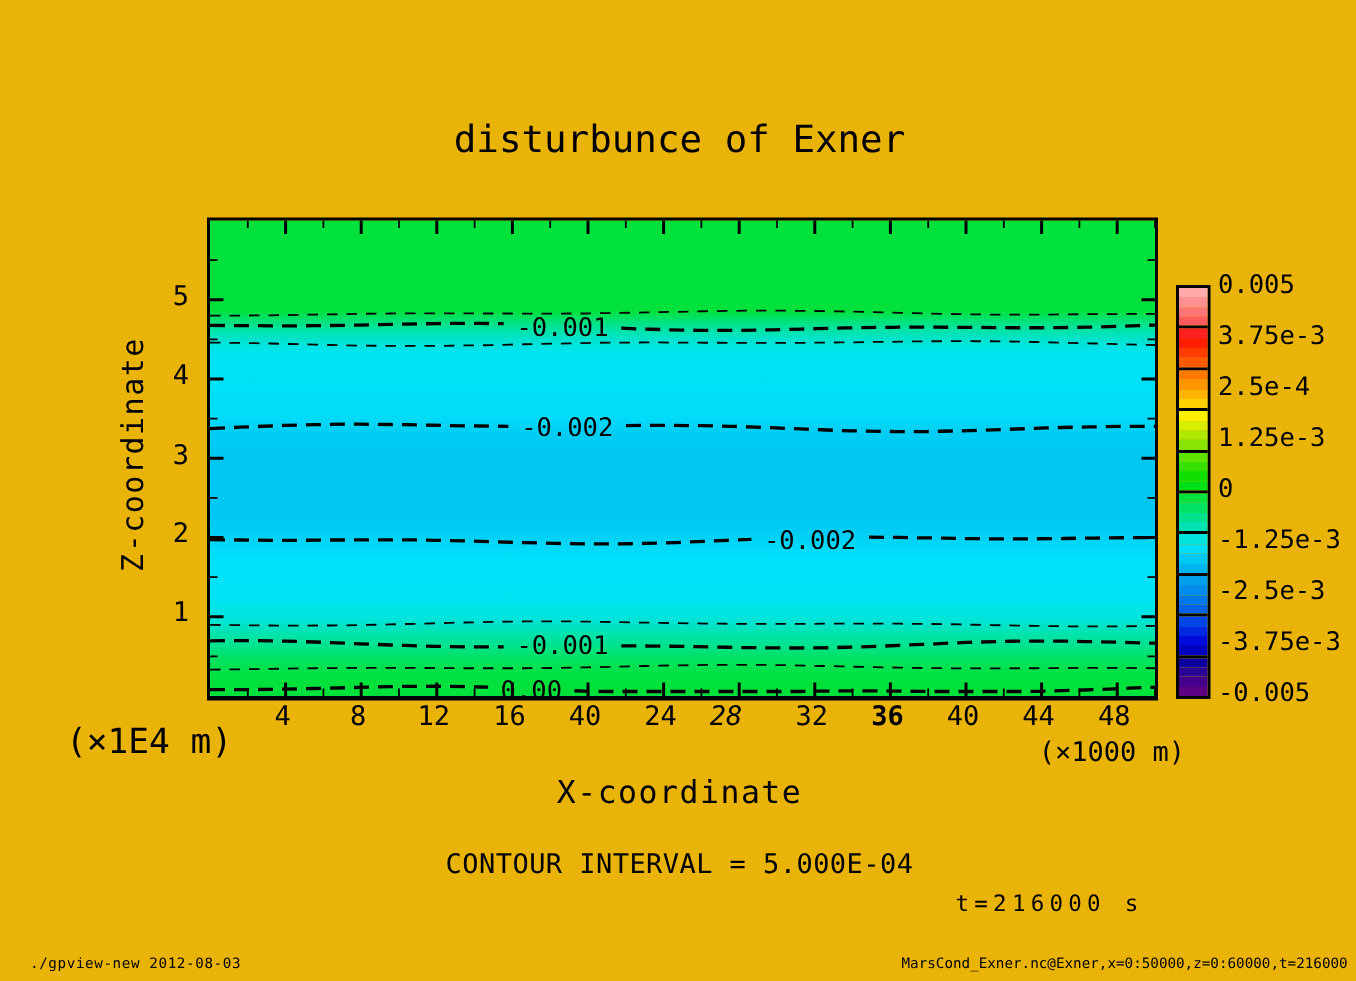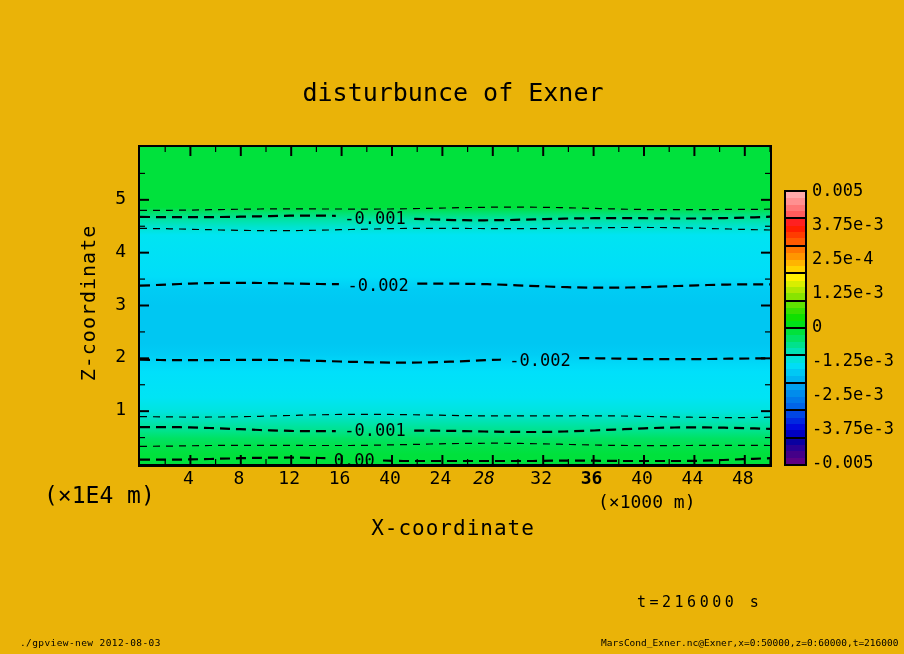--- a/index.html
+++ b/index.html
@@ -7,21 +7,21 @@
           font-family:"DejaVu Sans Mono",monospace;color:#000;}
   .abs{position:absolute;}
   #title{left:138px;top:78px;width:630px;text-align:center;font-size:25px;letter-spacing:0px;white-space:nowrap;}
   #ylabel{top:303px;left:88px;transform:translate(-50%,-50%) rotate(-90deg);font-size:20px;letter-spacing:1px;white-space:nowrap;}
   #plot{left:138px;top:145px;width:630px;height:317px;border:2px solid #000;border-bottom-width:3px;}
   #overlay{position:absolute;left:0;top:0;width:630px;height:317px;overflow:visible;}
   #overlay text{font-family:"DejaVu Sans Mono",monospace;}
   .ytick{position:absolute;left:92px;width:34px;text-align:right;font-size:18px;line-height:22px;}
   .xtick{position:absolute;width:44px;margin-left:-22px;text-align:center;font-size:18px;line-height:22px;top:467px;}
   #yunit{left:44px;top:482px;font-size:23px;white-space:nowrap;}
-  #xunit{left:598px;width:192px;text-align:left;top:491px;font-size:18px;white-space:nowrap;}
+  #xunit{left:598px;width:192px;text-align:right;top:491px;font-size:18px;white-space:nowrap;}
   #xlabel{left:138px;top:516px;width:630px;text-align:center;font-size:21px;letter-spacing:1px;}
   #cinterval{left:138px;top:566px;width:630px;text-align:center;font-size:18px;letter-spacing:0.3px;white-space:nowrap;}
   #timestamp{left:637px;top:593px;font-size:15px;letter-spacing:3.5px;white-space:nowrap;}
   #cbar{left:784px;top:190px;width:19px;height:272px;border:2px solid #000;box-sizing:content-box;
         display:flex;flex-direction:column;}
   .cbox{flex:1;display:flex;flex-direction:column;border-top:2px solid #000;}
   .cbox:first-child{border-top:none;}
   .strip{flex:1;}
   .cblabel{position:absolute;left:812px;font-size:17px;line-height:22px;white-space:nowrap;}
   #footL{left:20px;top:637px;font-size:9.5px;letter-spacing:0.4px;white-space:nowrap;}
@@ -149,20 +149,21 @@
       <div class="xtick" style="left: 541.2px;">32</div>
       <div class="xtick" style="left: 591.6px; font-weight: bold;">36</div>
       <div class="xtick" style="left: 642px;">40</div>
       <div class="xtick" style="left: 692.4px;">44</div>
       <div class="xtick" style="left: 742.8px;">48</div>
     </div>
   <div id="yunit" class="abs">(×1E4 m)</div>
   <div id="xunit" class="abs">(×1000 m)</div>
   <div id="xlabel" class="abs">X-coordinate</div>
 
+  <div id="cinterval" class="abs">CONTOUR INTERVAL = 5.000E-04</div>
   <div id="timestamp" class="abs">t=216000 s</div>
 
   <div id="cbar" class="abs">
       <div class="cbox">
         <div class="strip" style="background: rgb(255, 170, 170);"></div>
         <div class="strip" style="background: rgb(255, 144, 144);"></div>
         <div class="strip" style="background: rgb(255, 118, 118);"></div>
         <div class="strip" style="background: rgb(255, 92, 92);"></div>
       </div>
       <div class="cbox">

